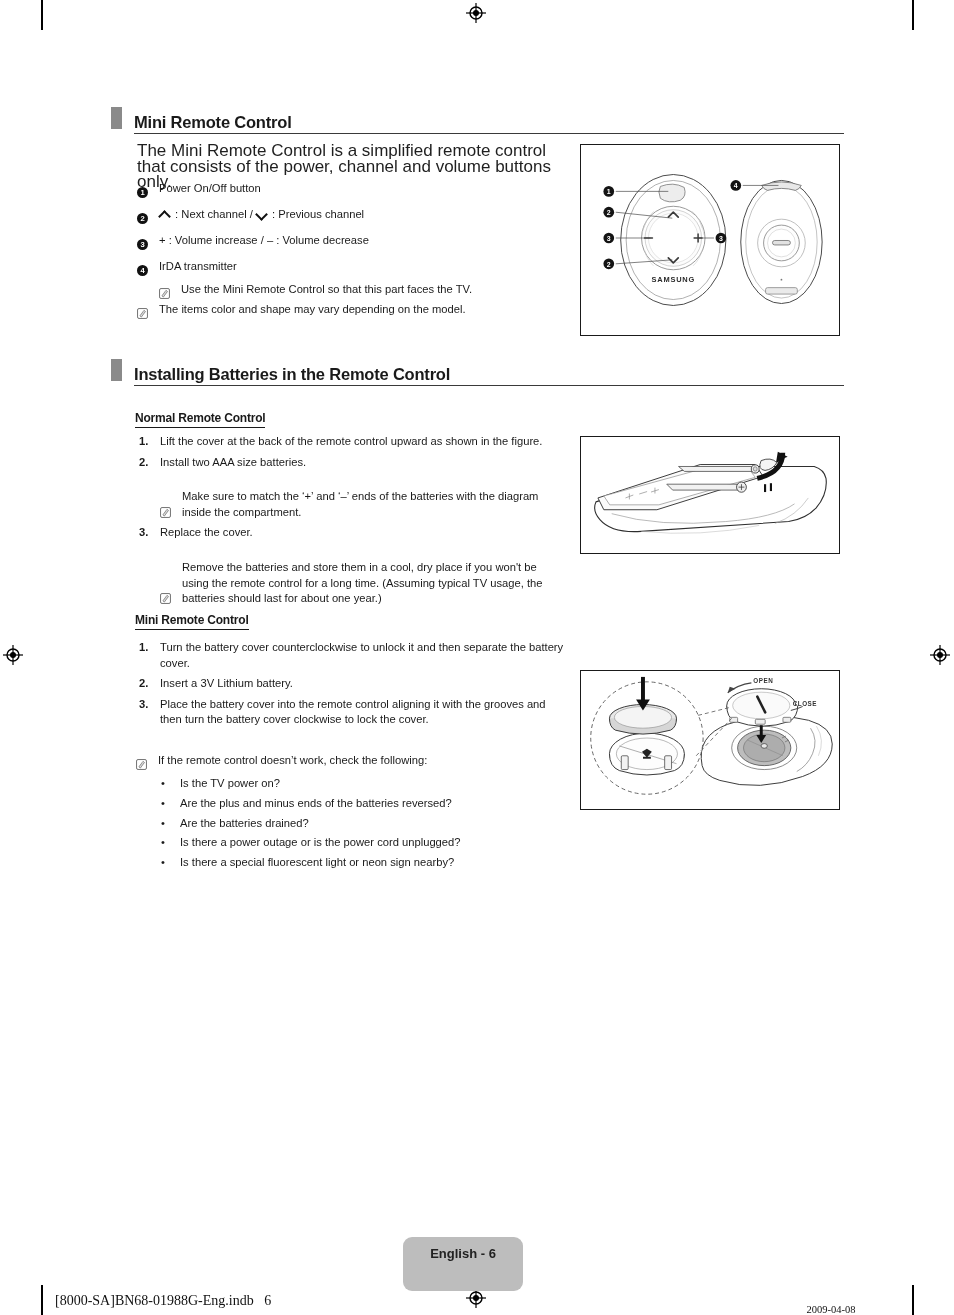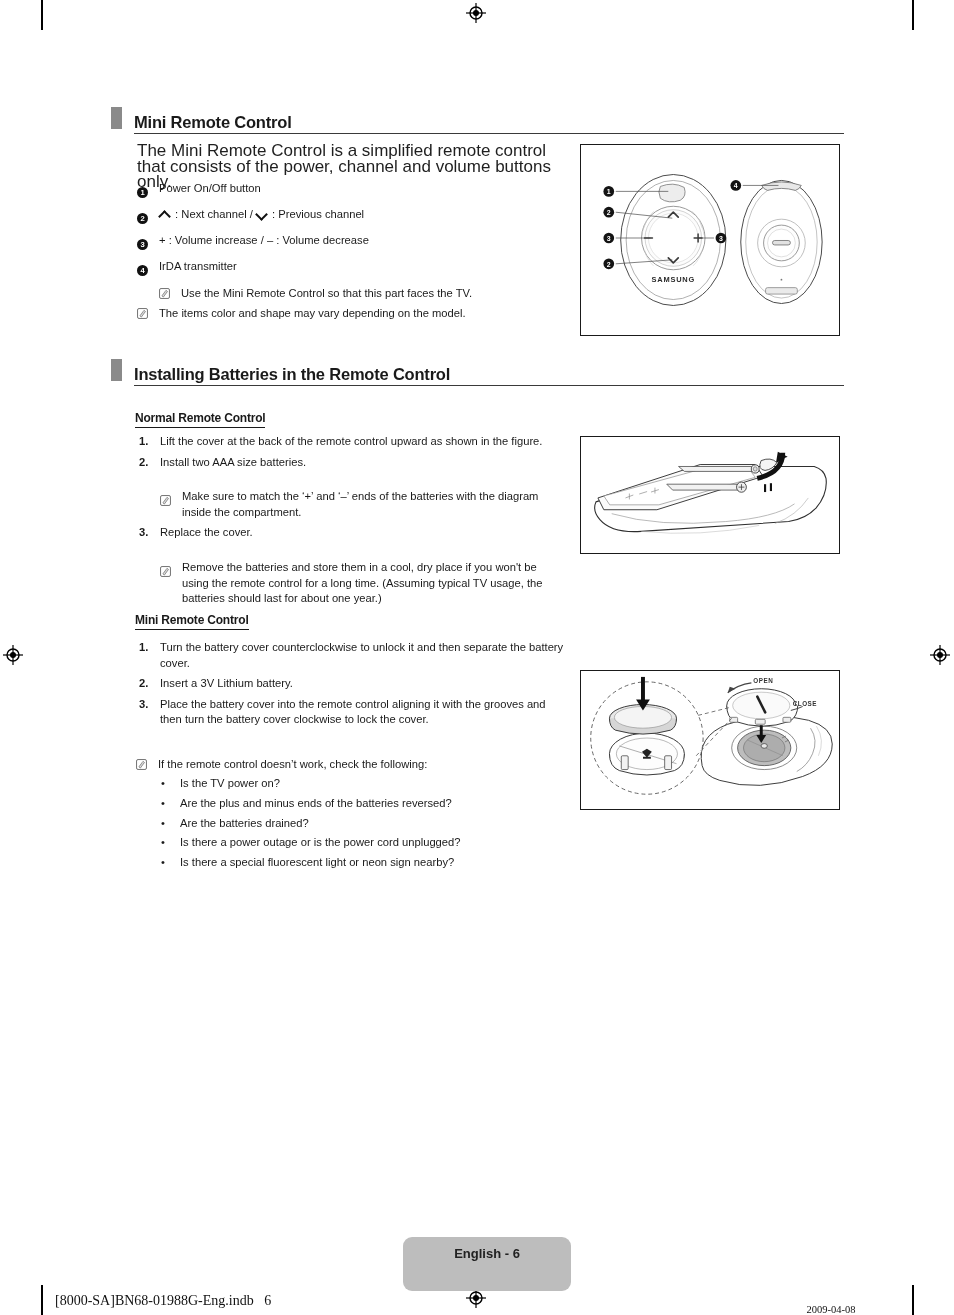--- a/index.html
+++ b/index.html
@@ -137,21 +137,21 @@
     display: inline-block;
     width: 11px;
     height: 11px;
     flex: none;
     vertical-align: middle;
   }
   .note-icon svg { display: block; }
 
   .note-row {
     display: flex;
-    align-items: flex-end;
+    align-items: flex-start;
   }
   .note-row .ni {
     width: 22px;
     flex: none;
     padding-top: 2px;
   }
   .note-row .txt {
     flex: 1;
     font-size: 11.2px;
     line-height: 15.6px;
@@ -188,21 +188,21 @@
     text-align: left;
     padding-left: 3px;
   }
   .olist .oli .body {
     flex: 1;
     font-size: 11.2px;
     line-height: 15.6px;
   }
   .olist .sub-note {
     display: flex;
-    align-items: flex-start;
+    align-items: flex-end;
     margin-left: 24px;
     margin-bottom: 5px;
     margin-top: 19px;
   }
   .olist .sub-note .ni {
     width: 22px;
     flex: none;
     padding-top: 2px;
   }
   .olist .sub-note .txt {
@@ -239,21 +239,21 @@
     background: #fff;
     overflow: hidden;
   }
   .figure-box svg { display: block; width: 100%; height: 100%; }
 
   
   .page-badge {
     position: absolute;
     left: 403px;
     top: 1237px;
-    width: 168px;
+    width: 120px;
     height: 54px;
     background: #bdbdbd;
     border-radius: 9px;
   }
   .page-badge .lbl {
     position: absolute;
     left: 0; right: 0;
     top: 9px;
     text-align: center;
     font-size: 13px;

